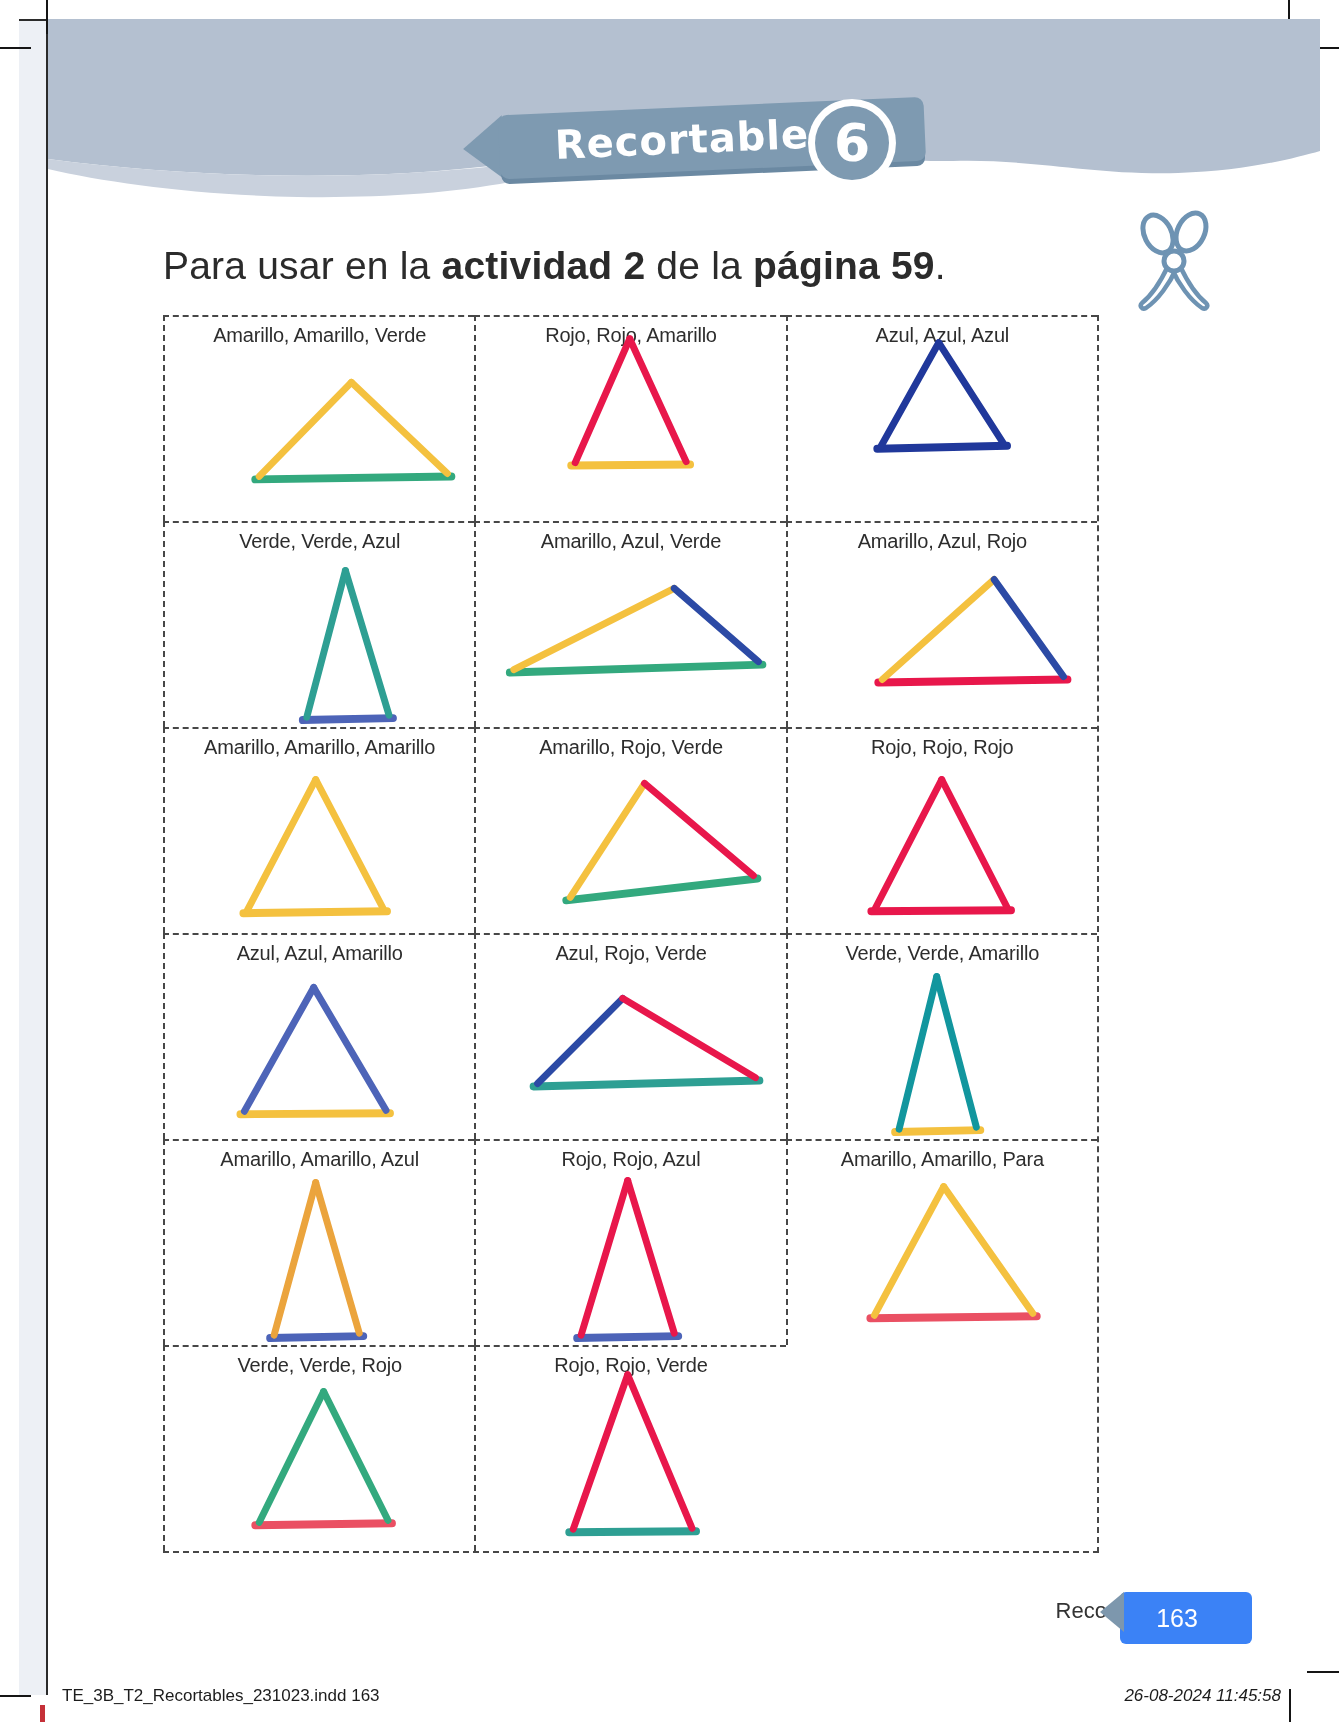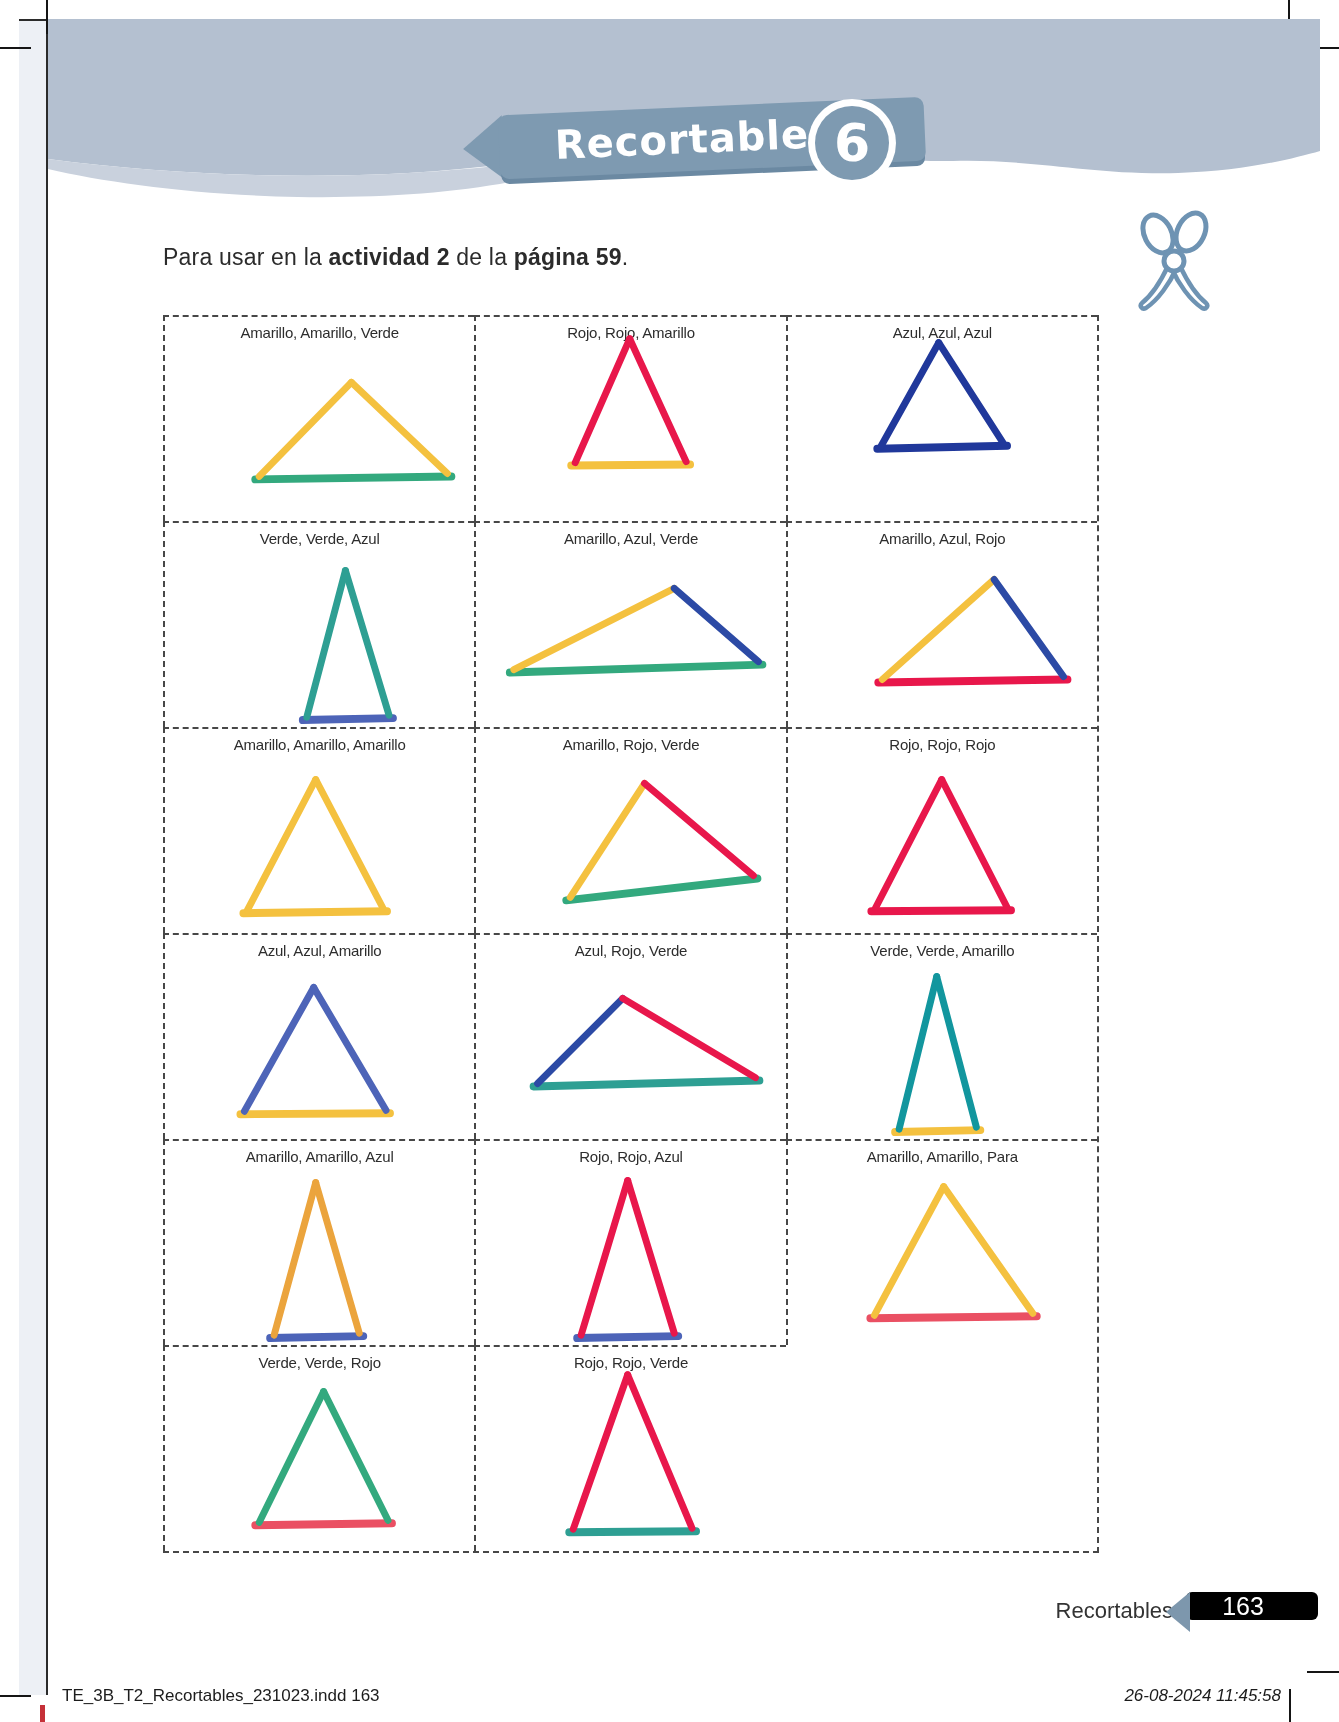--- a/index.html
+++ b/index.html
@@ -27,36 +27,36 @@
     border-top:32px solid transparent;border-bottom:32px solid transparent;
     border-right:40px solid #7E9AB1;}
   .banner-text{color:#fff;font-family:"DejaVu Sans","Liberation Sans",sans-serif;
     font-weight:800;font-size:40px;letter-spacing:1px;padding-right:60px;}
   .banner-circle{left:808px;top:99px;width:88px;height:88px;border-radius:50%;background:#fff;}
   .banner-circle-inner{position:absolute;left:7px;top:7px;width:74px;height:74px;border-radius:50%;
     background:#7E9AB1;display:flex;align-items:center;justify-content:center;
     color:#fff;font-family:"DejaVu Sans","Liberation Sans",sans-serif;font-weight:800;font-size:52px;}
 
   
-  .instruction{left:163px;top:244px;font-size:23px;color:#2b2b2b;letter-spacing:0.2px;}
+  .instruction{left:163px;top:244px;font-size:39px;color:#2b2b2b;letter-spacing:0.2px;}
   .instruction .b{font-weight:700;}
 
   
   .grid{left:163px;top:315px;width:936px;height:1238px;display:grid;
     grid-template-columns:repeat(3,1fr);grid-template-rows:repeat(6,1fr);
     border-right:2.5px dashed #474747;border-bottom:2.5px dashed #474747;box-sizing:border-box;}
   .cell{position:relative;border-left:2.5px dashed #474747;border-top:2.5px dashed #474747;
     box-sizing:border-box;overflow:hidden;}
   .cell-label{position:absolute;left:0;right:0;top:7px;text-align:center;
-    font-size:15px;letter-spacing:-0.2px;color:#2d2d2d;white-space:nowrap;}
+    font-size:20px;letter-spacing:-0.2px;color:#2d2d2d;white-space:nowrap;}
   .cell svg{position:absolute;left:0;top:0;}
 
   
   .footer-label{top:1598px;right:166px;font-size:22px;color:#333;}
-  .page-tag{left:1186px;top:1592px;width:132px;height:28px;background:#000000;border-radius:6px;}
+  .page-tag{left:1120px;top:1592px;width:132px;height:52px;background:#3b82f6;border-radius:6px;}
   .page-tag::before{content:"";position:absolute;left:-20px;top:0;width:0;height:0;
     border-top:20px solid transparent;border-bottom:20px solid transparent;
     border-right:24px solid #7D97AD;}
   .page-tag span{position:absolute;left:0;right:18px;top:0;bottom:0;display:flex;
     align-items:center;justify-content:center;color:#fff;font-size:25px;}
 
   
   .printinfo{top:1686px;font-size:17px;color:#1c1c1c;font-family:"Liberation Sans",sans-serif;}
   .print-left{left:62px;}
   .print-right{right:58px;font-style:italic;}

